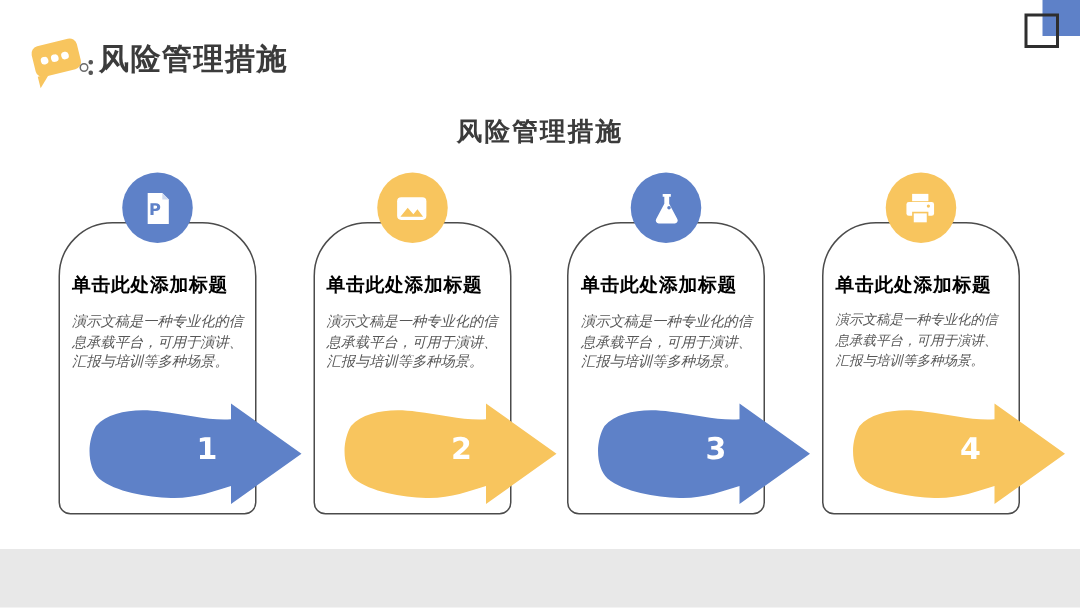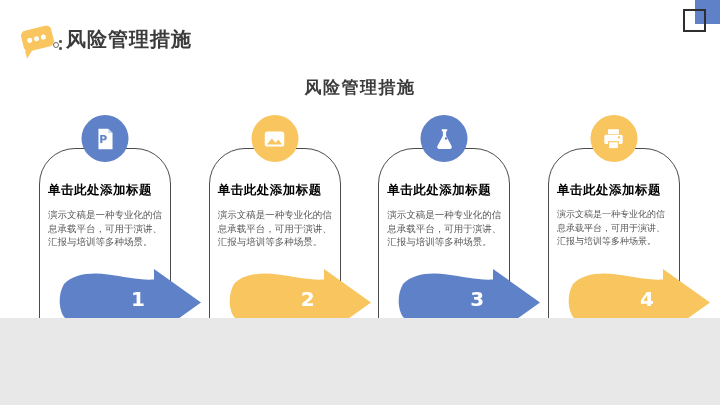--- a/index.html
+++ b/index.html
@@ -1,17 +1,17 @@
 <!DOCTYPE html>
 <html><head>
 <meta charset="utf-8">
 <style>
   html,body{margin:0;padding:0;background:#e8e8e8;}
   .slide{
-    position:relative;width:720px;height:318px;background:#ffffff;
+    position:relative;width:720px;height:366px;background:#ffffff;
     overflow:hidden;font-family:"DejaVu Sans","Liberation Sans",sans-serif;
   }
   
   .header{position:absolute;left:20px;top:24px;display:flex;align-items:flex-start;}
   .bubble-wrap{position:relative;width:38px;height:34px;flex:0 0 auto;}
   .bubble{
     position:absolute;left:2px;top:4px;width:31px;height:21px;background:#F8C55E;
     border-radius:5px;transform:rotate(-14deg);
   }
   .bubble .dot{position:absolute;top:8px;width:4.5px;height:4.5px;border-radius:50%;background:#ffffff;}
@@ -42,21 +42,21 @@
   .icon-circle{
     position:absolute;top:0;left:50%;transform:translateX(-50%);
     width:47px;height:47px;border-radius:50%;display:flex;align-items:center;justify-content:center;z-index:2;
   }
   .bg-blue{background:#5E81C8;} .bg-yellow{background:#F8C55E;}
   .card{
     position:relative;margin-top:33px;height:195px;box-sizing:border-box;background:#ffffff;
     border:1.2px solid #4b4b4b;border-radius:36px 36px 8px 8px;padding:33px 7px 0 8px;
   }
   .card-title{margin:0 0 9px 0;font-size:12.5px;font-weight:bold;color:#000000;letter-spacing:0.5px;white-space:nowrap;}
-  .card-body{margin:0;font-size:9.5px;line-height:13.5px;color:#575757;}
+  .card-body{margin:0;font-size:9.5px;line-height:13.5px;color:#575757;font-style:italic;}
   .col4 .card-body{font-size:9px;line-height:13.5px;}
   
   .arrow-wrap{position:absolute;left:13px;top:117px;width:152px;height:73px;z-index:1;}
   .arrow-wrap svg{display:block;width:152px;height:73px;overflow:visible;}
   .fill-blue{fill:#5E81C8;} .fill-yellow{fill:#F8C55E;}
   .step-num{
     position:absolute;left:58px;top:21px;width:54px;text-align:center;
     color:#ffffff;font-size:20px;font-weight:bold;
   }
   

